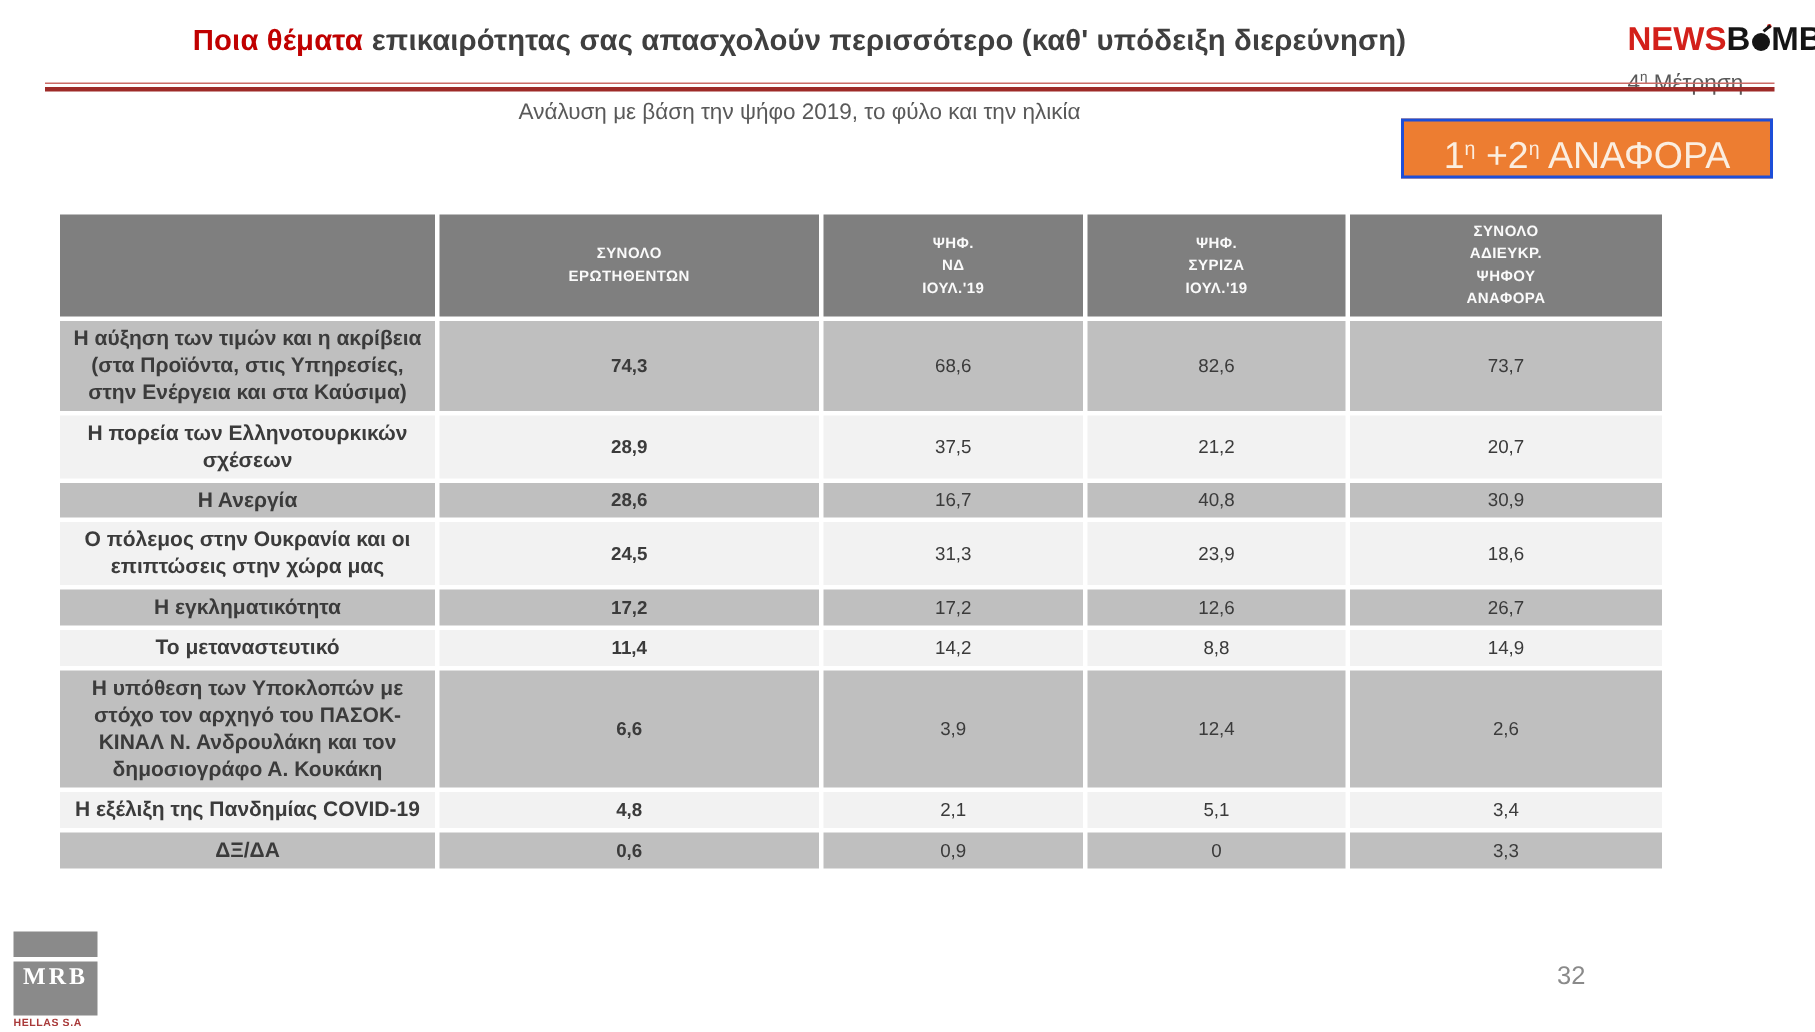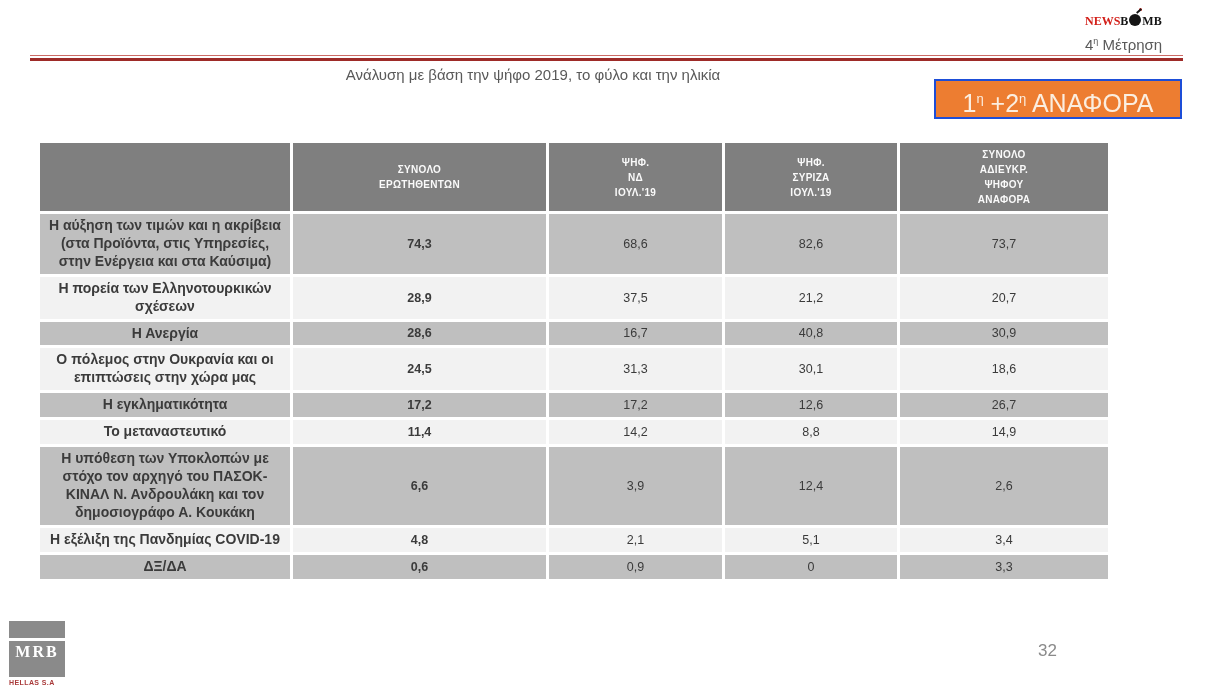--- a/index.html
+++ b/index.html
@@ -13,21 +13,21 @@
 
   
   .title-wrap {
     position: absolute; top: 16px; left: 0; width: 1066px;
     text-align: center; font-size: 19.5px; font-weight: 700; color: #3F3F3F;
     letter-spacing: 0.1px;
   }
   .title-red { color: #C00000; margin-right: 6px; }
 
   .brand { position: absolute; top: 13px; left: 1085px; width: 120px; }
-  .newsbomb-logo { font-size: 12px; font-weight: 800; white-space: nowrap; font-family: Liberation Serif, serif; }
+  .newsbomb-logo { font-size: 22px; font-weight: 800; white-space: nowrap; }
   .nb-news { color: #D3201A; }
   .nb-black { color: #151515; }
   .bomb {
     display: inline-block; width: 12px; height: 12px; background: #151515;
     border-radius: 50%; position: relative; margin: 0 1px 0 1px; top: 1px;
   }
   .bomb::after {
     content: ''; position: absolute; top: -4px; left: 7px;
     width: 6px; height: 2px; background: #151515; transform: rotate(-40deg);
   }
@@ -86,20 +86,23 @@
   }
   .mrb-sub { margin-top: 2px; font-size: 7px; font-weight: 700; color: #A93A3A; letter-spacing: 0.4px; white-space: nowrap; }
 
   .page-num { position: absolute; left: 1038px; top: 641px; font-size: 17px; color: #8A8A8A; }
 </style>
 </head>
 <body>
 
 <div class="slide">
 
+  <div class="title-wrap">
+    <span class="title-red">Ποια θέματα</span><span class="title-rest">επικαιρότητας σας απασχολούν περισσότερο (καθ' υπόδειξη διερεύνηση)</span>
+  </div>
 
   <div class="brand">
     <div class="newsbomb-logo">
       <span class="nb-news">NEWS</span><span class="nb-black">B</span><span class="bomb"></span><span class="nb-black">MB</span>
     </div>
     <div class="measurement">
       <span>4</span><sup>η</sup>
       <span>Μέτρηση</span>
     </div>
   </div>
@@ -166,21 +169,21 @@
           <td class="label-cell">Η Ανεργία</td>
           <td class="val-cell col-total">28,6</td>
           <td class="val-cell">16,7</td>
           <td class="val-cell">40,8</td>
           <td class="val-cell">30,9</td>
         </tr>
         <tr class="row-light">
           <td class="label-cell">Ο πόλεμος στην Ουκρανία και οι επιπτώσεις στην χώρα μας</td>
           <td class="val-cell col-total">24,5</td>
           <td class="val-cell">31,3</td>
-          <td class="val-cell">30,1</td>
+          <td class="val-cell">23,9</td>
           <td class="val-cell">18,6</td>
         </tr>
         <tr class="row-gray">
           <td class="label-cell">Η εγκληματικότητα</td>
           <td class="val-cell col-total">17,2</td>
           <td class="val-cell">17,2</td>
           <td class="val-cell">12,6</td>
           <td class="val-cell">26,7</td>
         </tr>
         <tr class="row-light">

